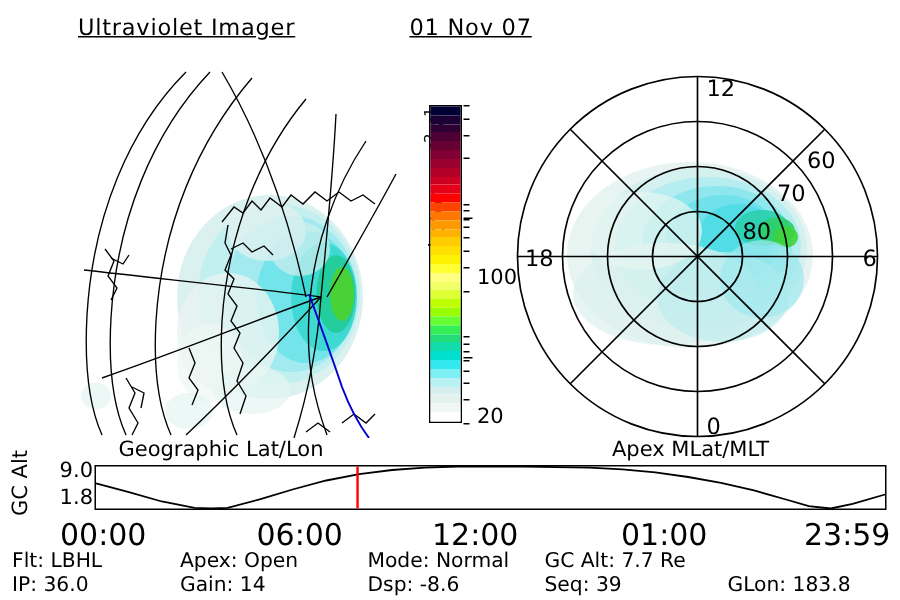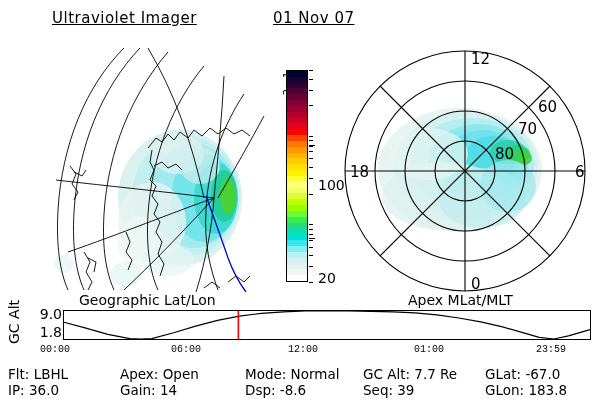--- a/index.html
+++ b/index.html
@@ -42,21 +42,21 @@
   
   #alt-ylab{left:5px;top:300px;width:18px;height:48px;}
   #alt-ylab span{position:absolute;left:-15px;top:14px;width:48px;
       transform:rotate(-90deg);transform-origin:50% 50%;
       font-size:14px;text-align:center;white-space:nowrap;}
   #alt-ticks{left:26px;top:306px;width:36px;height:40px;}
   #alt-ticks span{position:absolute;right:0;font-size:14px;white-space:nowrap;}
   #alt-plot{left:63px;top:310px;width:528px;height:30px;
       border:1px solid #000;box-sizing:border-box;}
   #alt-times{left:0;top:344px;width:600px;height:18px;}
-  #alt-times span{position:absolute;font-size:10px;white-space:nowrap;font-family:Liberation Mono, monospace;}
+  #alt-times span{position:absolute;font-size:20px;white-space:nowrap;}
   
   #footer{left:0;top:366px;width:488px;height:34px;}
   #footer span{position:absolute;font-size:13.5px;white-space:nowrap;}
   .r0{top:0;} .r1{top:16px;}
   .c0{left:8px;} .c1{left:120px;} .c2{left:245px;} .c3{left:363px;} .c4{left:485px;}
 </style>
 </head>
 <body>
 
 <div class="abs" id="header">
@@ -274,15 +274,14 @@
 
 <div class="abs" id="footer">
   <span class="r0 c0">Flt: LBHL</span>
   <span class="r1 c0">IP: 36.0</span>
   <span class="r0 c1">Apex: Open</span>
   <span class="r1 c1">Gain: 14</span>
   <span class="r0 c2">Mode: Normal</span>
   <span class="r1 c2">Dsp:   -8.6</span>
   <span class="r0 c3">GC Alt: 7.7 Re</span>
   <span class="r1 c3">Seq: 39</span>
-  <span class="r0 c4">GLat: -67.0</span>
   <span class="r1 c4">GLon: 183.8</span>
 </div>
 
 </body></html>

